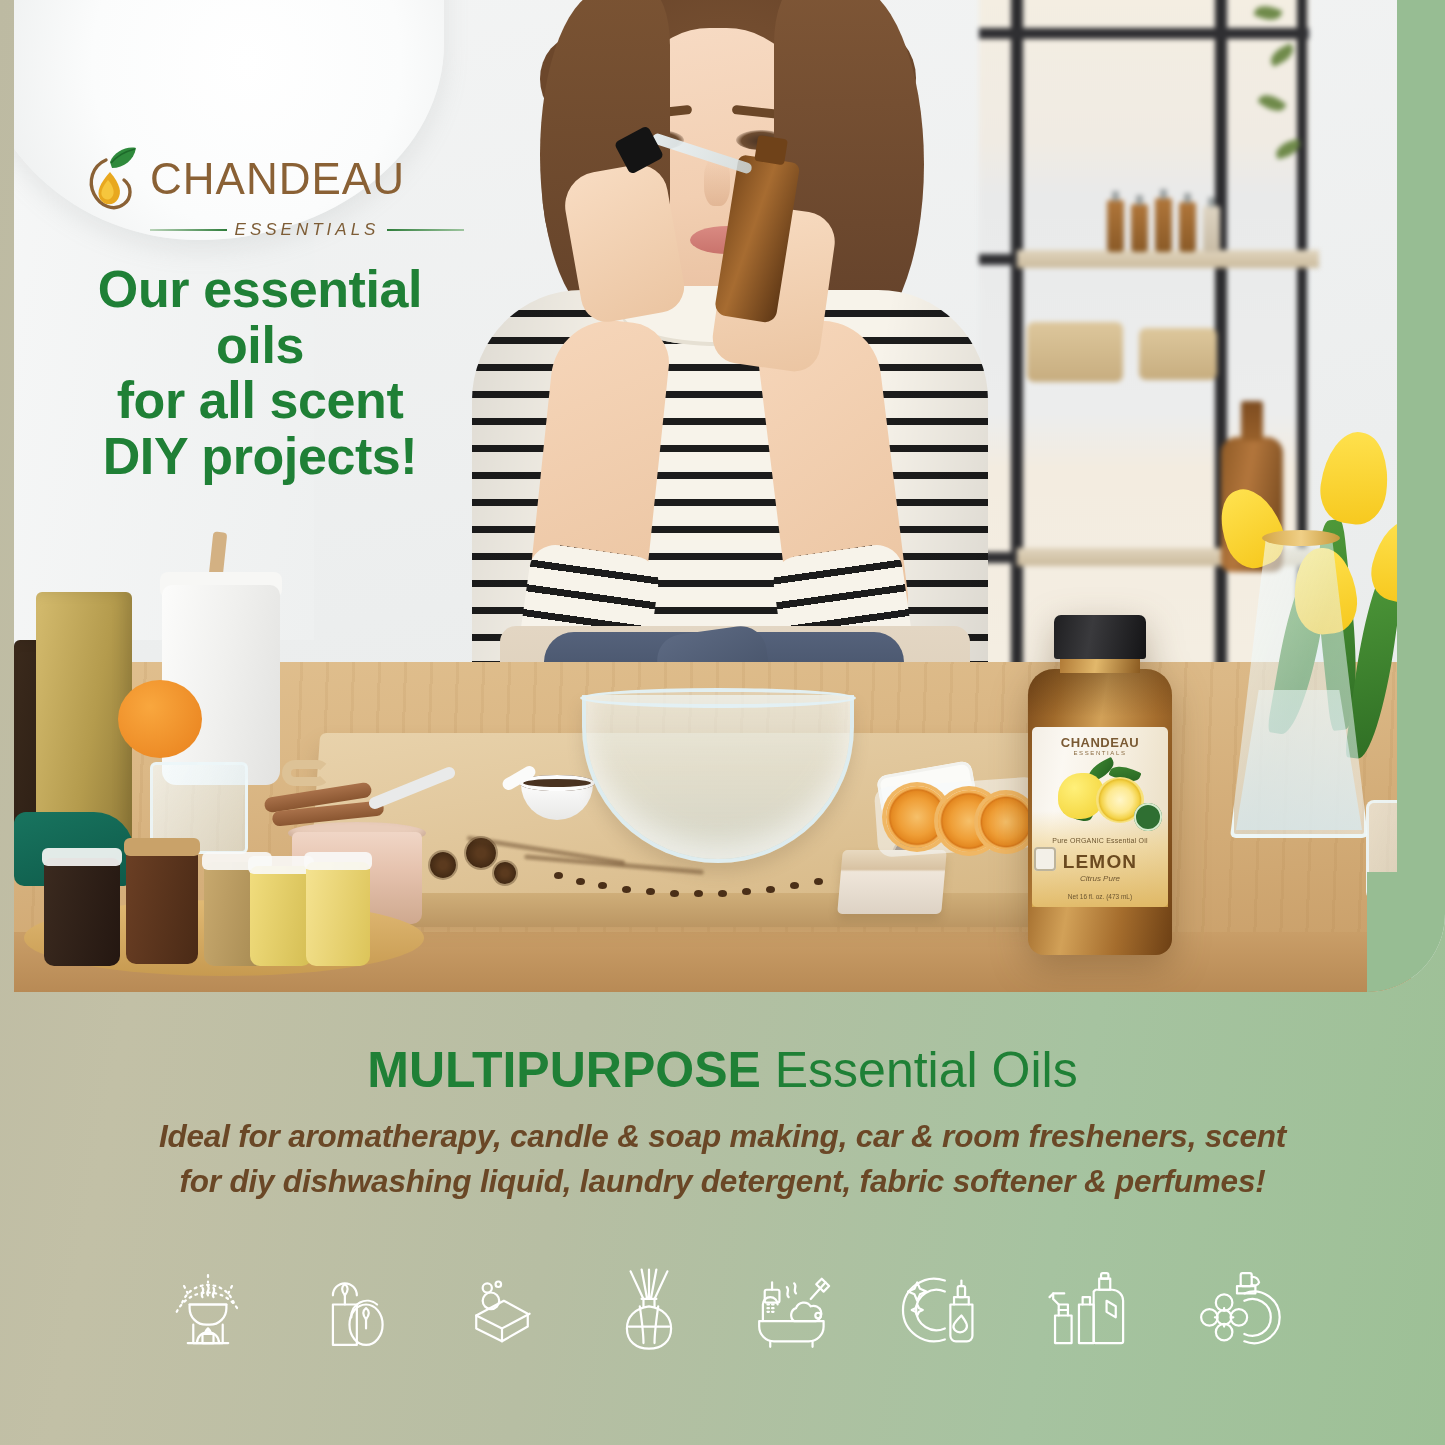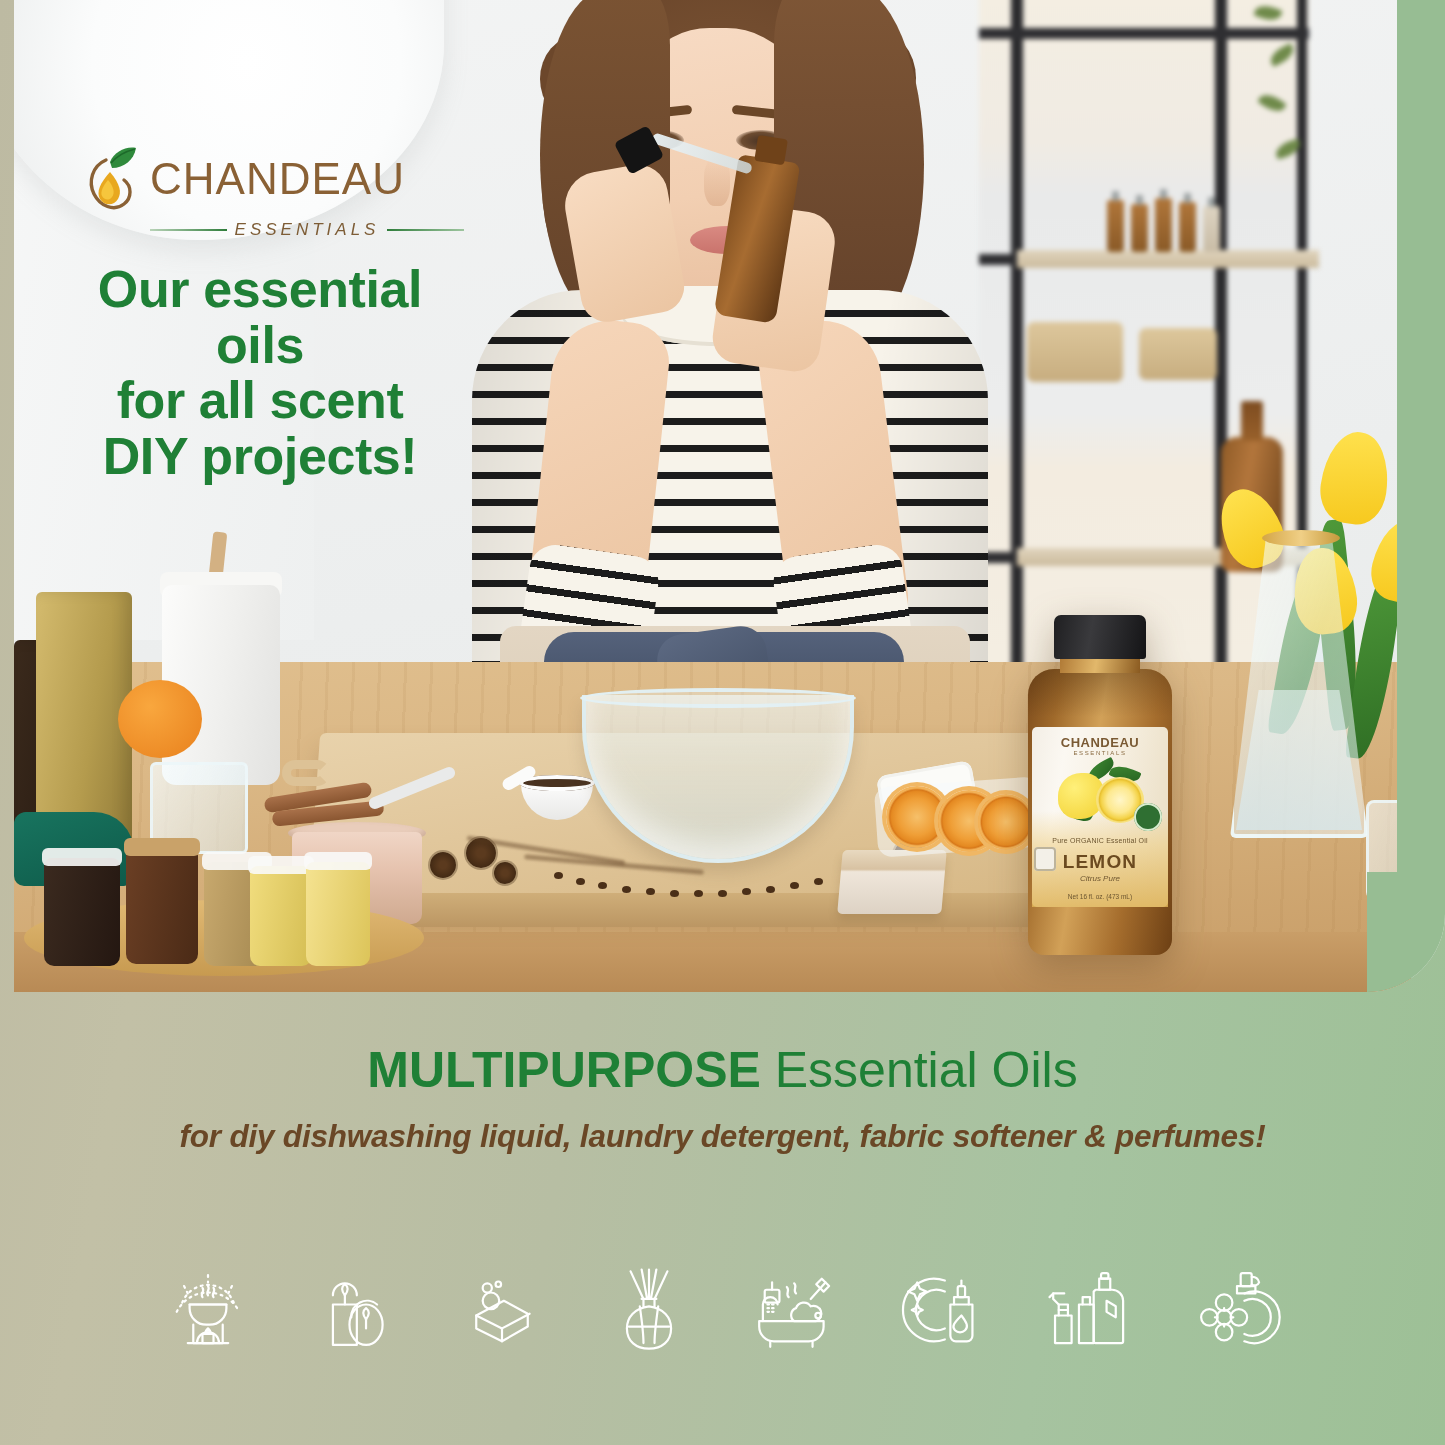--- a/index.html
+++ b/index.html
@@ -675,20 +675,21 @@
     <div>DIY projects!</div>
   </div>
 
   <div class="band">
 
     <div class="band-title">
       <b>MULTIPURPOSE</b><span>&nbsp;</span><span>Essential Oils</span>
     </div>
 
     <div class="band-sub">
+      <div>Ideal for aromatherapy, candle &amp; soap making, car &amp; room fresheners, scent</div>
       <div>for diy dishwashing liquid, laundry detergent, fabric softener &amp; perfumes!</div>
     </div>
 
     <div class="icon-row">
 
       <div class="ic">
         <svg viewBox="0 0 100 100" fill="none" stroke="#ffffff" stroke-width="2.4" stroke-linecap="round" stroke-linejoin="round">
           <path d="M30 44 h40 a0 0 0 0 1 0 0 v4 a18 18 0 0 1-18 18 h-4 a18 18 0 0 1-18-18 z"></path>
           <path d="M30 44 h40"></path>
           <path d="M34 66 v20 h32 v-20"></path>

